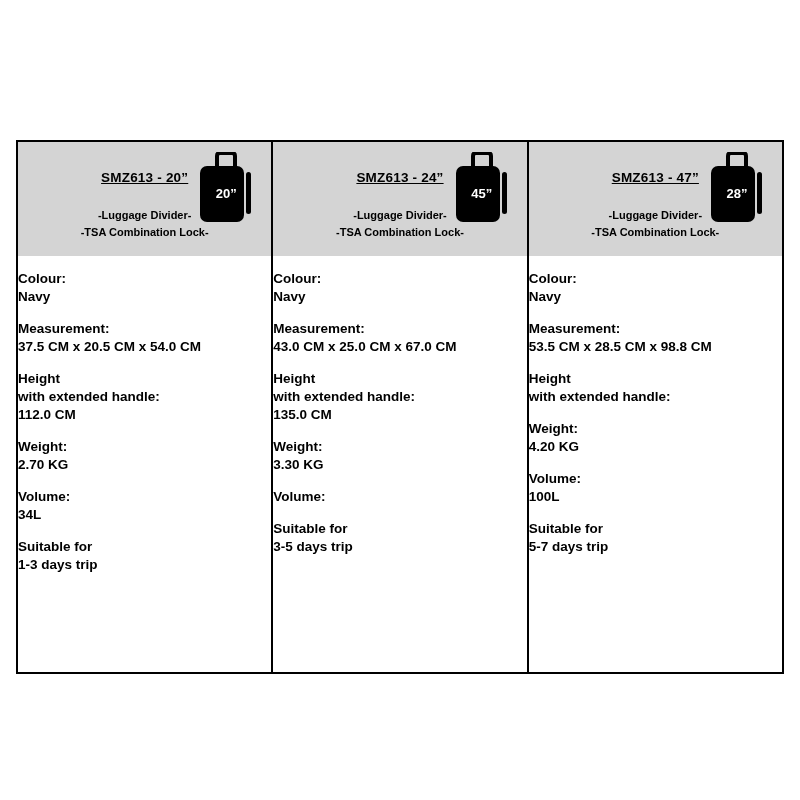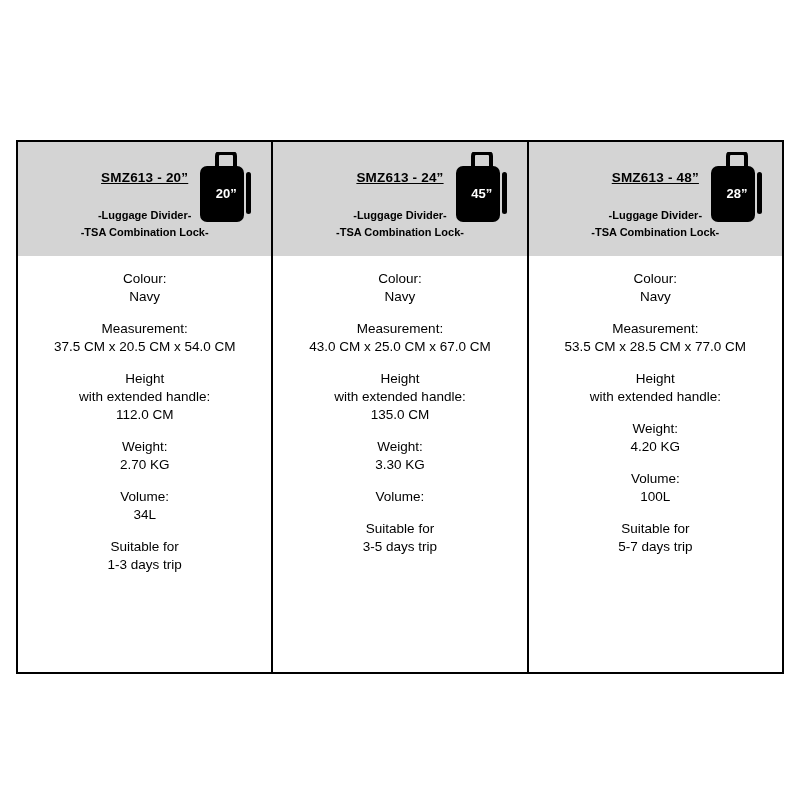--- a/index.html
+++ b/index.html
@@ -82,23 +82,23 @@
     color: #ffffff;
     font-size: 13px;
     font-weight: bold;
     pointer-events: none;
   }
 
   .col-body {
     width: 100%;
     box-sizing: border-box;
     padding-top: 14px;
-    text-align: center;
+    text-align: left;
     font-size: 13.5px;
-    font-weight: normal;
+    font-weight: bold;
     line-height: 18px;
     color: #000000;
   }
 
   .spec-block {
     margin-bottom: 14px;
   }
   .spec-block .line {
     display: block;
   }
@@ -192,42 +192,42 @@
       </div>
       <div class="spec-block">
         <span class="line">Suitable for</span>
         <span class="line">3-5 days trip</span>
       </div>
     </div>
   </div>
 
   <div class="column">
     <div class="col-head">
-      <div class="model-title">SMZ613 - 48”</div>
+      <div class="model-title">SMZ613 - 47”</div>
       <div class="feature-lines">
         <div>-Luggage Divider-</div>
         <div>-TSA Combination Lock-</div>
       </div>
       <div class="suitcase">
         <svg viewBox="0 0 58 72" width="58" height="72" aria-hidden="true">
           <path d="M20 14 L20 4 Q20 1 23 1 L35 1 Q38 1 38 4 L38 14" fill="none" stroke="#000000" stroke-width="4"></path>
           <rect x="3" y="14" width="44" height="56" rx="7" ry="7" fill="#000000"></rect>
           <rect x="49" y="20" width="5" height="42" rx="2.5" ry="2.5" fill="#000000"></rect>
         </svg>
         <span class="sc-size">28”</span>
       </div>
     </div>
     <div class="col-body">
       <div class="spec-block">
         <span class="line">Colour:</span>
         <span class="line">Navy</span>
       </div>
       <div class="spec-block">
         <span class="line">Measurement:</span>
-        <span class="line">53.5 CM x 28.5 CM x 77.0 CM</span>
+        <span class="line">53.5 CM x 28.5 CM x 98.8 CM</span>
       </div>
       <div class="spec-block">
         <span class="line">Height</span>
         <span class="line">with extended handle:</span>
       </div>
       <div class="spec-block">
         <span class="line">Weight:</span>
         <span class="line">4.20 KG</span>
       </div>
       <div class="spec-block">

